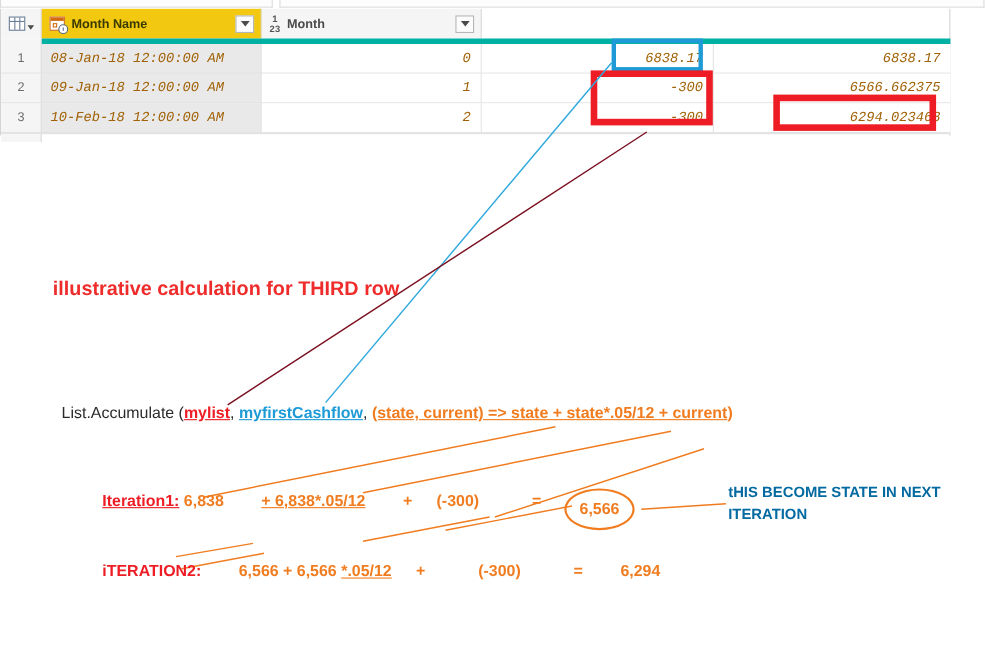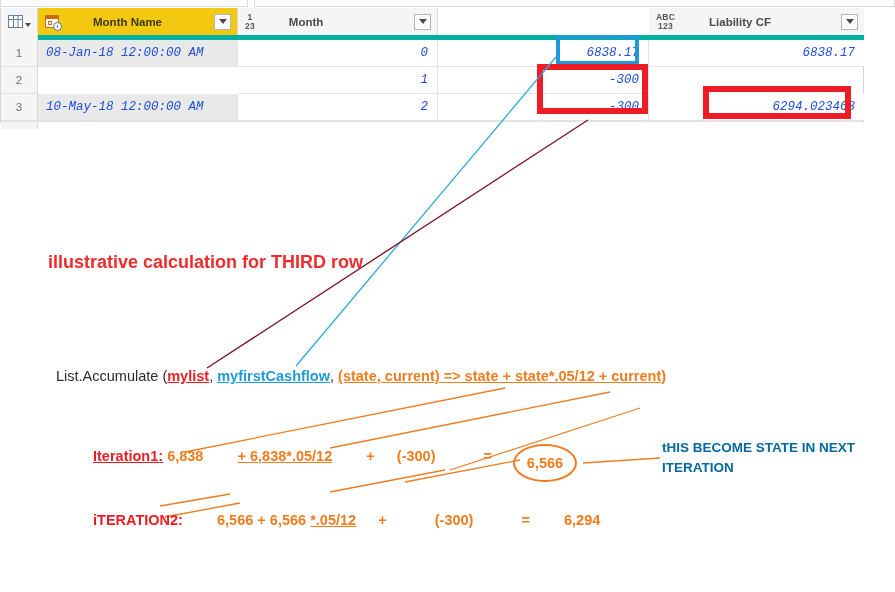--- a/index.html
+++ b/index.html
@@ -28,21 +28,21 @@
   }
   .hdr-cell.selected{background:#f2c811;}
   .hdr-type{
     flex:0 0 auto;margin-left:7px;margin-right:6px;color:#555;
     font-size:8.5px;line-height:8.5px;font-weight:bold;text-align:center;
     font-family:"Liberation Sans", sans-serif;
   }
   .hdr-type .l1{display:block;letter-spacing:.2px;}
   .hdr-type .l2{display:block;letter-spacing:.2px;}
   .hdr-name{
-    flex:1 1 auto;font-size:11.5px;font-weight:bold;color:#4a4a4a;white-space:nowrap;overflow:hidden;margin-left:28px;
+    flex:1 1 auto;font-size:11.5px;font-weight:bold;color:#4a4a4a;white-space:nowrap;overflow:hidden;
   }
   .hdr-cell.selected .hdr-name{color:#3b3b00;}
   .hdr-arrow{
     flex:0 0 auto;width:17px;height:16px;margin-right:6px;
     background:#fcfcfc;border:1px solid #b6b6b6;box-sizing:border-box;
     display:flex;align-items:center;justify-content:center;
   }
   .hdr-arrow .caret{
     width:0;height:0;border-left:4px solid transparent;border-right:4px solid transparent;
     border-top:5px solid #4a4a4a;
@@ -81,21 +81,21 @@
   #teal-bar{position:absolute;left:37px;top:27px;height:5px;width:826px;background:#00b0a3;}
   #teal-bar-left{position:absolute;left:0;top:27px;height:5px;width:37px;background:#f5f5f5;border-right:1px solid #d9d9d9;box-sizing:border-box;}
 
   
   .d-row{position:absolute;left:0;height:27px;width:100%;}
   .d-cell{
     position:absolute;top:0;height:27px;box-sizing:border-box;
     border-right:1px solid #e2e2e2;border-bottom:1px solid #e2e2e2;
     background:#ffffff;
     font-family:"Liberation Mono","DejaVu Sans Mono",monospace;
-    font-style:italic;font-size:12.5px;color:#1d4ed8;
+    font-style:italic;font-size:12.5px;color:#a16207;
     display:flex;align-items:center;
   }
   .d-cell.rownum{
     background:#f5f5f5;color:#6d6d6d;font-family:"Liberation Sans",sans-serif;
     font-style:normal;font-size:11.5px;justify-content:center;border-right:1px solid #d9d9d9;
   }
   .d-cell.colsel{background:#e9e9e9;}
   .d-cell.txt{justify-content:flex-start;padding-left:8px;}
   .d-cell.num{justify-content:flex-end;padding-right:9px;}
 
@@ -186,52 +186,44 @@
         <span class="l1">1</span>
         <span class="l2">23</span>
       </span>
       <span class="hdr-name">Month</span>
       <span class="hdr-arrow">
           <span class="caret"></span>
         </span>
     </div>
 
 
-    <div class="hdr-cell" style="left:648px;width:215px;border-right:none;">
-      <span class="hdr-type">
-        <span class="l1">ABC</span>
-        <span class="l2">123</span>
-      </span>
-      <span class="hdr-name">Liability CF</span>
-      <span class="hdr-arrow">
-          <span class="caret"></span>
-        </span>
-    </div>
   </div>
 
   <div id="teal-bar-left"></div>
   <div id="teal-bar"></div>
 
   <div class="d-row" style="top:32px;">
     <div class="d-cell rownum" style="left:0px;width:37px;">1</div>
     <div class="d-cell colsel txt" style="left:37px;width:200px;">08-Jan-18 12:00:00 AM</div>
     <div class="d-cell num" style="left:237px;width:200px;">0</div>
     <div class="d-cell num" style="left:437px;width:211px;">6838.17</div>
     <div class="d-cell num" style="left:648px;width:215px;border-right:none;">6838.17</div>
   </div>
 
   <div class="d-row" style="top:59px;">
     <div class="d-cell rownum" style="left:0px;width:37px;">2</div>
+    <div class="d-cell colsel txt" style="left:37px;width:200px;">09-Jan-18 12:00:00 AM</div>
     <div class="d-cell num" style="left:237px;width:200px;">1</div>
     <div class="d-cell num" style="left:437px;width:211px;">-300</div>
+    <div class="d-cell num" style="left:648px;width:215px;border-right:none;">6566.662375</div>
   </div>
 
   <div class="d-row" style="top:86px;">
     <div class="d-cell rownum" style="left:0px;width:37px;">3</div>
-    <div class="d-cell colsel txt" style="left:37px;width:200px;">10-May-18 12:00:00 AM</div>
+    <div class="d-cell colsel txt" style="left:37px;width:200px;">10-Feb-18 12:00:00 AM</div>
     <div class="d-cell num" style="left:237px;width:200px;">2</div>
     <div class="d-cell num" style="left:437px;width:211px;">-300</div>
     <div class="d-cell num" style="left:648px;width:215px;border-right:none;">6294.023468</div>
   </div>
 
   <div id="grid-tail">
     <div class="tail-num"></div>
   </div>
 </div>
 

